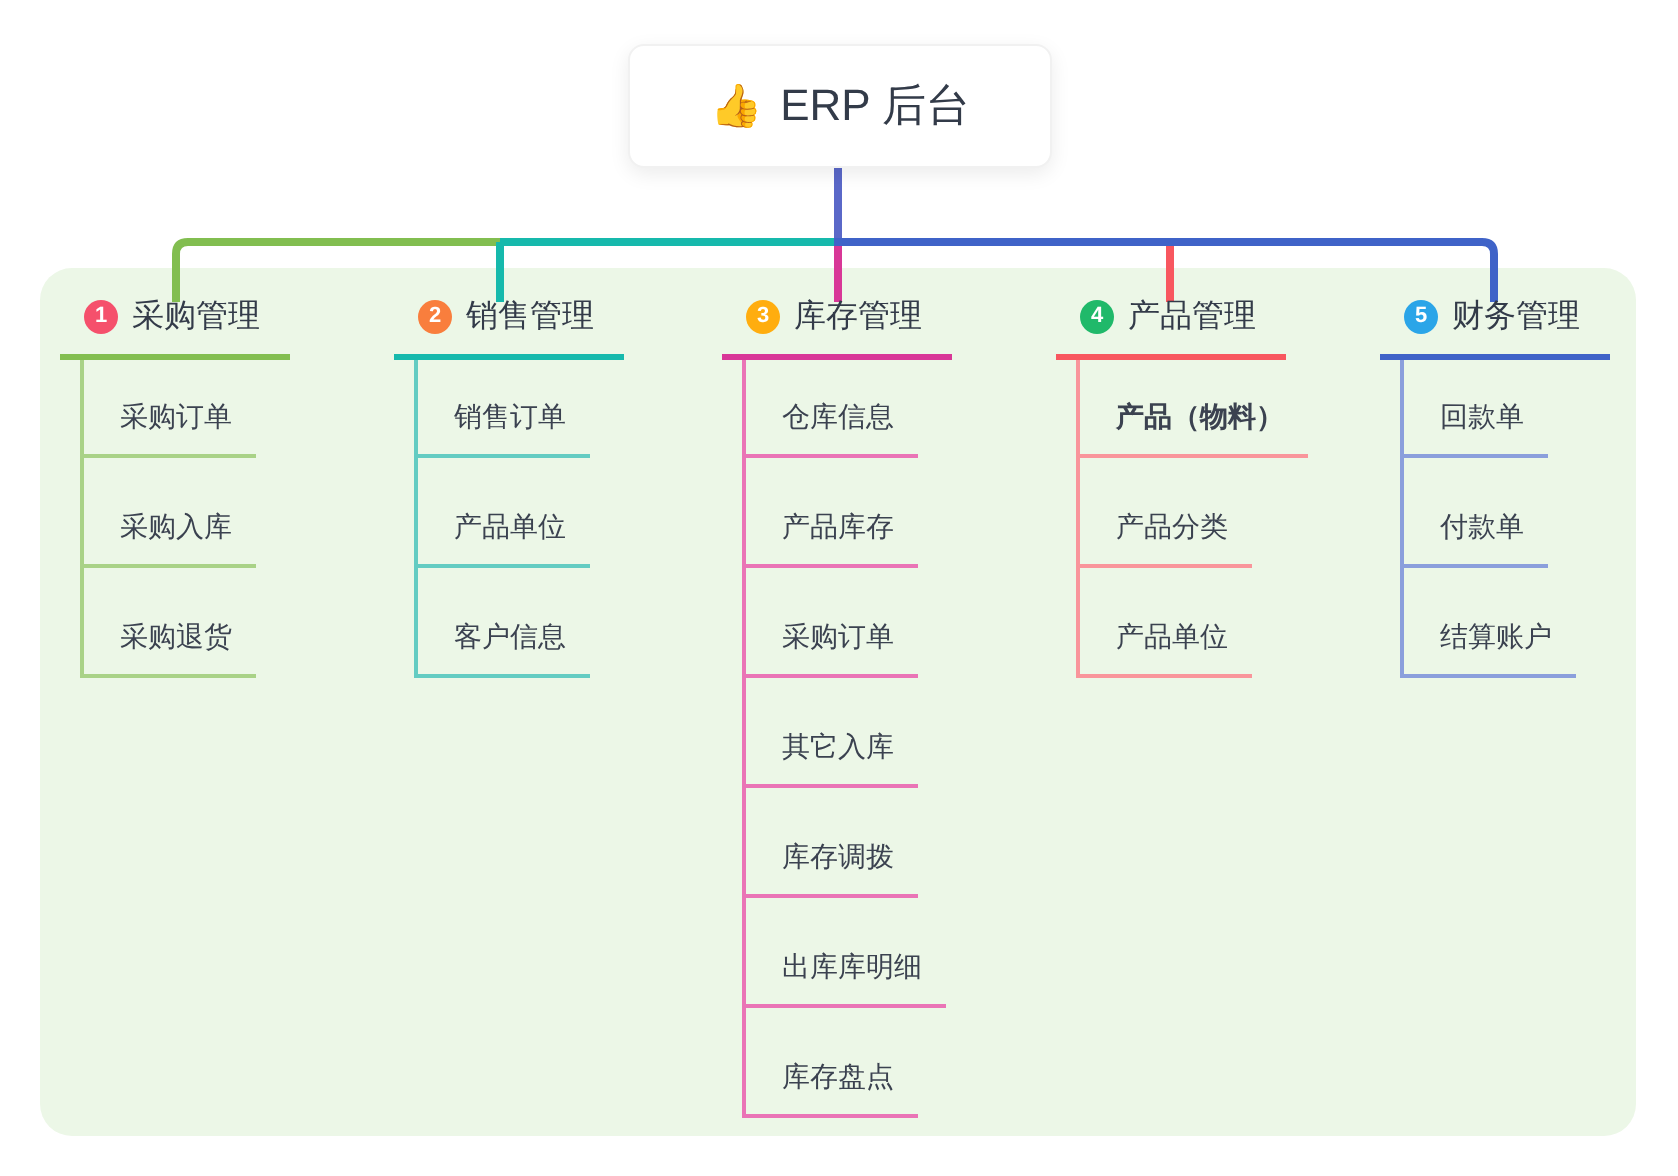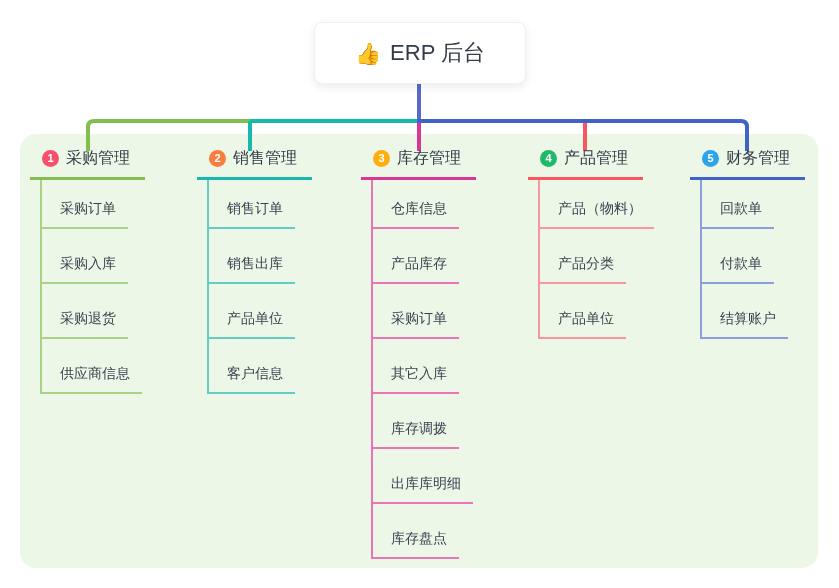--- a/index.html
+++ b/index.html
@@ -76,37 +76,31 @@
     <div class="branch-children" style="border-left-color: rgb(169, 210, 135);">
           <div class="row">
             <span class="child-label" style="border-bottom-color: rgb(169, 210, 135);">采购订单</span>
           </div>
           <div class="row">
             <span class="child-label" style="border-bottom-color: rgb(169, 210, 135);">采购入库</span>
           </div>
           <div class="row">
             <span class="child-label" style="border-bottom-color: rgb(169, 210, 135);">采购退货</span>
           </div>
-          <div class="row">
-            <span class="child-label" style="border-bottom-color: rgb(169, 210, 135);">供应商信息</span>
-          </div>
         </div>
   </div>
 
   <div class="branch" style="left: 197px;">
     <div class="branch-head" style="border-bottom-color: rgb(22, 185, 172);">
       <span class="badge" style="background: rgb(249, 126, 61);">2</span>
       <span class="branch-label">销售管理</span>
     </div>
     <div class="branch-children" style="border-left-color: rgb(99, 204, 194);">
           <div class="row">
             <span class="child-label" style="border-bottom-color: rgb(99, 204, 194);">销售订单</span>
-          </div>
-          <div class="row">
-            <span class="child-label" style="border-bottom-color: rgb(99, 204, 194);">销售出库</span>
           </div>
           <div class="row">
             <span class="child-label" style="border-bottom-color: rgb(99, 204, 194);">产品单位</span>
           </div>
           <div class="row">
             <span class="child-label" style="border-bottom-color: rgb(99, 204, 194);">客户信息</span>
           </div>
         </div>
   </div>
 
@@ -140,21 +134,21 @@
         </div>
   </div>
 
   <div class="branch" style="left: 528px;">
     <div class="branch-head" style="border-bottom-color: rgb(248, 87, 95);">
       <span class="badge" style="background: rgb(32, 185, 106);">4</span>
       <span class="branch-label">产品管理</span>
     </div>
     <div class="branch-children" style="border-left-color: rgb(249, 149, 155);">
           <div class="row">
-            <span class="child-label" style="border-bottom-color: rgb(249, 149, 155);">产品（物料）</span>
+            <span class="child-label" style="border-bottom-color: rgb(249, 149, 155); font-weight: bold;">产品（物料）</span>
           </div>
           <div class="row">
             <span class="child-label" style="border-bottom-color: rgb(249, 149, 155);">产品分类</span>
           </div>
           <div class="row">
             <span class="child-label" style="border-bottom-color: rgb(249, 149, 155);">产品单位</span>
           </div>
         </div>
   </div>
 

